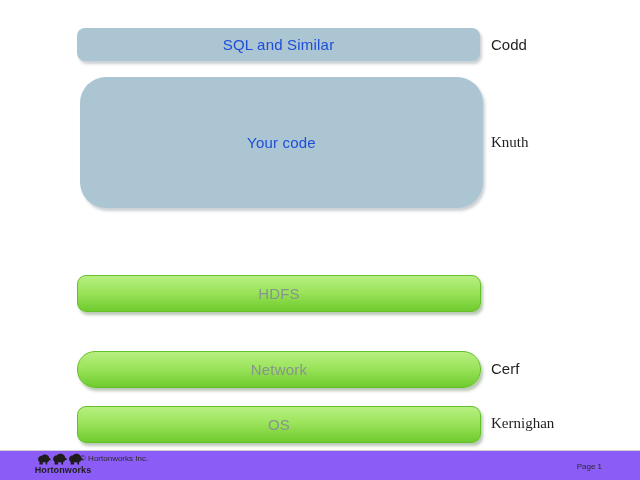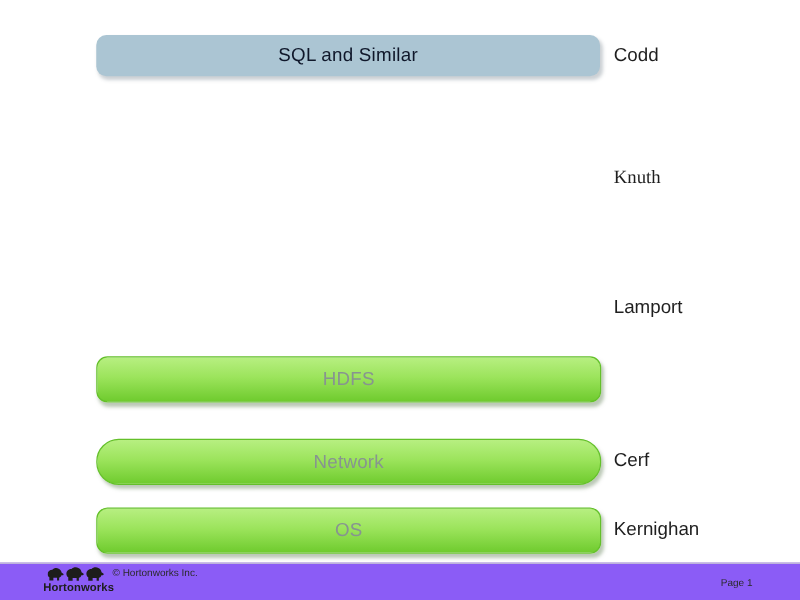--- a/index.html
+++ b/index.html
@@ -14,55 +14,55 @@
     width: 640px; height: 480px;
     background: #ffffff;
   }
   
   .block {
     position: absolute;
     display: flex;
     align-items: center;
     justify-content: center;
     font-size: 15px;
-    color: #0f172a;
+    color: #1d4ed8;
     letter-spacing: 0.2px;
   }
   .blue {
     background: #abc5d3;
     border-radius: 8px;
     box-shadow: 2px 3px 3px rgba(140,150,160,0.45);
   }
   .green {
     background: linear-gradient(to bottom, #b7ef81 0%, #9ce45c 45%, #6fcb2e 100%);
     border: 1px solid #64c02a;
     border-radius: 9px;
     box-shadow: 2px 3px 3px rgba(120,145,110,0.5);
     color: #879490;
   }
   .block-sql      { left: 77px;  top: 28px;  width: 403px; height: 33px; }
   .block-yourcode { left: 80px;  top: 77px;  width: 403px; height: 131px; border-radius: 26px; }
   .block-yarn     { left: 77px;  top: 228px; width: 402px; height: 35px; }
-  .block-hdfs     { left: 77px;  top: 285px; width: 402px; height: 35px; }
+  .block-hdfs     { left: 77px;  top: 275px; width: 402px; height: 35px; }
   .block-network  { left: 77px;  top: 351px; width: 402px; height: 35px; border-radius: 18px; }
   .block-os       { left: 77px;  top: 406px; width: 402px; height: 35px; }
   
   .annot {
     position: absolute;
     left: 491px;
     display: flex;
     align-items: center;
     font-size: 15px;
     color: #1f1f1f;
   }
   .annot-codd      { top: 28px;  height: 33px; text-align: center; }
   .annot-knuth     { top: 77px;  height: 131px; font-family: Liberation Serif, serif; }
   .annot-lamport   { top: 228px; height: 35px; }
   .annot-cerf      { top: 351px; height: 35px; }
-  .annot-kernighan { top: 406px; height: 35px; }
+  .annot-kernighan { top: 406px; height: 35px; font-family: Liberation Serif, serif; }
   
   .footer {
     position: absolute;
     left: 0; bottom: 0;
     width: 640px; height: 30px;
     background: #8b5cf6;
     border-top: 1px solid #cfcfd4;
     box-sizing: border-box;
   }
   .logo {
@@ -74,21 +74,21 @@
   .logo svg { display: block; margin: 0 auto; }
   .logo-text {
     font-size: 9px;
     font-weight: bold;
     color: #1d1d1b;
     margin-top: -1px;
     letter-spacing: 0.1px;
   }
   .copyright {
     position: absolute;
-    left: 90px; top: 0; height: 14px;
+    left: 80px; top: 0; height: 14px;
     display: flex; align-items: center;
     font-size: 8px;
     color: #2a2a2a;
   }
   .page-number {
     position: absolute;
     right: 38px; top: 0; height: 30px;
     display: flex; align-items: center;
     font-size: 8px;
     color: #2a2a2a;
@@ -97,23 +97,25 @@
 </head>
 <body>
 
 <div class="slide">
 
   <div class="block blue block-sql">
     <span>SQL and Similar</span>
   </div>
   <div class="annot annot-codd">Codd</div>
 
+  <div class="block blue block-yourcode">
+    <span>Your code</span>
+  </div>
   <div class="annot annot-knuth">Knuth</div>
 
-  <div class="annot annot-lamport">Lamport</div>
 
   <div class="block green block-hdfs">
     <span>HDFS</span>
   </div>
 
   <div class="block green block-network">
     <span>Network</span>
   </div>
   <div class="annot annot-cerf">Cerf</div>
 

